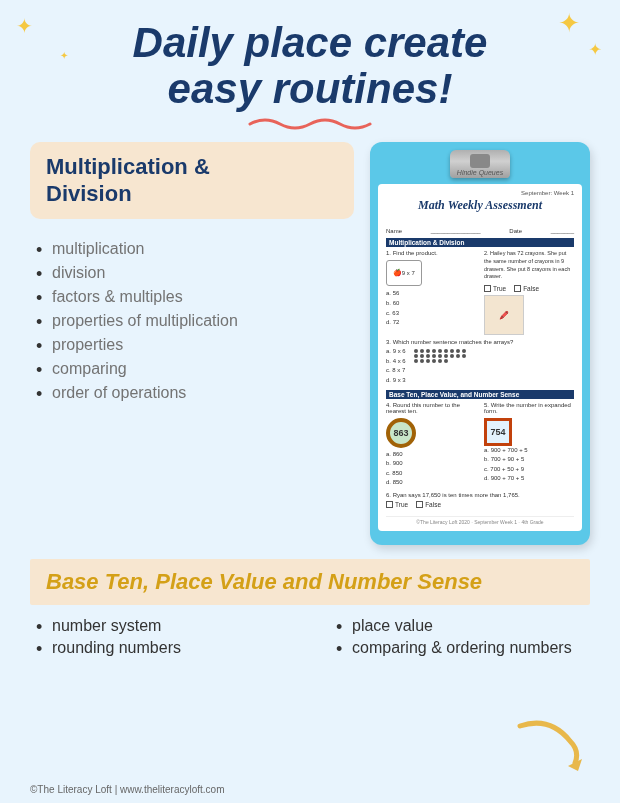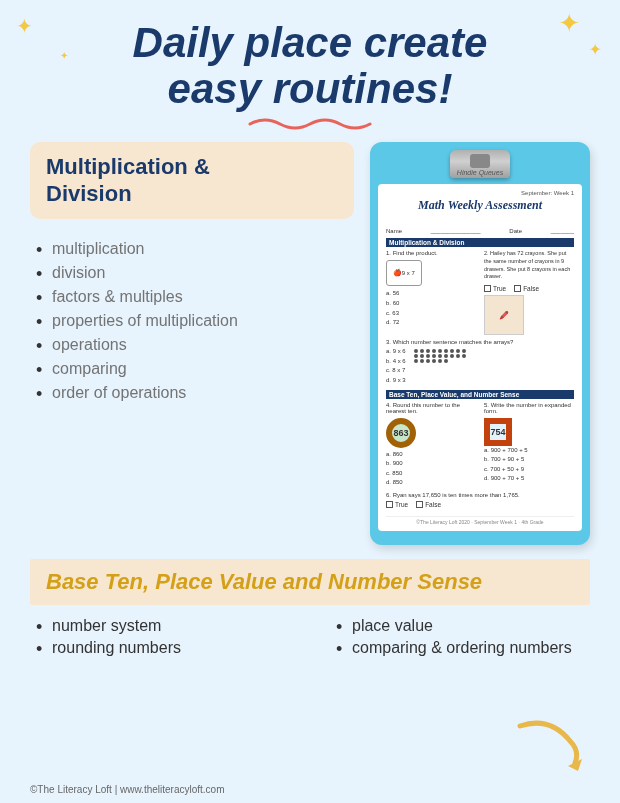--- a/index.html
+++ b/index.html
@@ -245,34 +245,34 @@
       height: 4px;
       background: #555;
       border-radius: 50%;
     }
 
     .number-circle {
       width: 30px;
       height: 30px;
       border-radius: 50%;
       background: #c8e6c9;
-      border: 6px solid #a16207;
+      border: 4px solid #a16207;
       display: flex;
       align-items: center;
       justify-content: center;
       font-size: 9px;
       font-weight: bold;
       margin: 2px 0;
     }
 
     .number-box-img {
       width: 28px;
       height: 28px;
       background: #e3f2fd;
-      border: 6px solid #c2410c;
+      border: 3px solid #c2410c;
       display: flex;
       align-items: center;
       justify-content: center;
       font-size: 9px;
       font-weight: bold;
     }
 
     
     .bottom-section {
       margin-top: 14px;
@@ -373,21 +373,21 @@
           <span>Multiplication &amp;</span><br>
           <span>Division</span>
         </div>
       </div>
 
       <ul class="bullet-list">
         <li>multiplication</li>
         <li>division</li>
         <li>factors &amp; multiples</li>
         <li>properties of multiplication</li>
-        <li>operations</li>
+        <li>properties</li>
         <li>comparing</li>
         <li>order of operations</li>
       </ul>
     </div>
 
     <div class="clipboard-container">
       <div class="clipboard">
 
         <div class="clipboard-clip">
           <span class="clipboard-brand">Hindie Queues</span>

